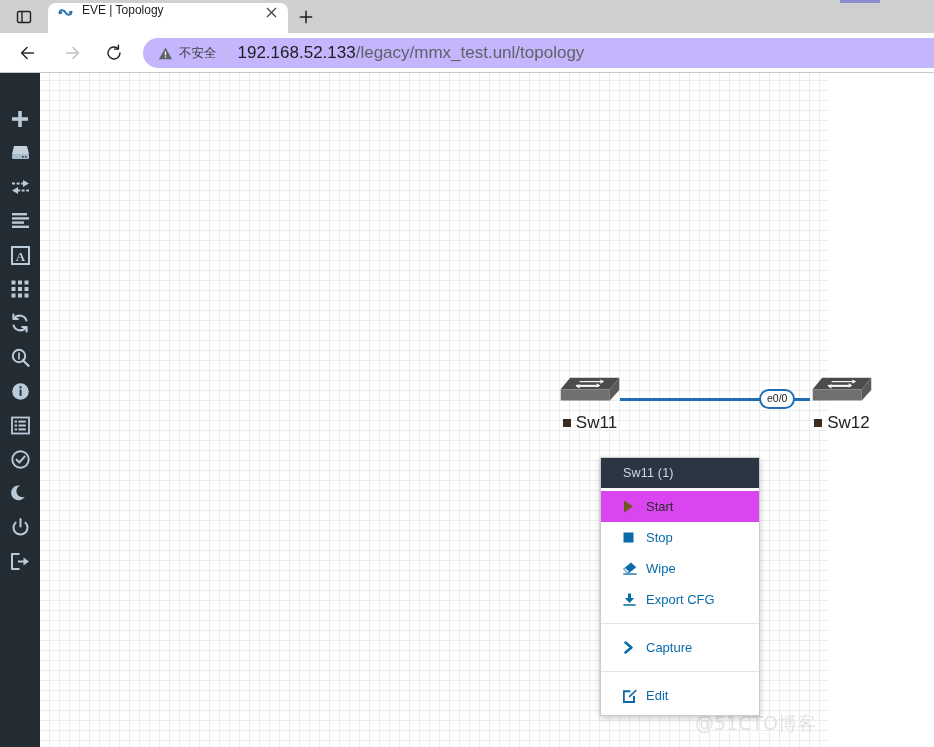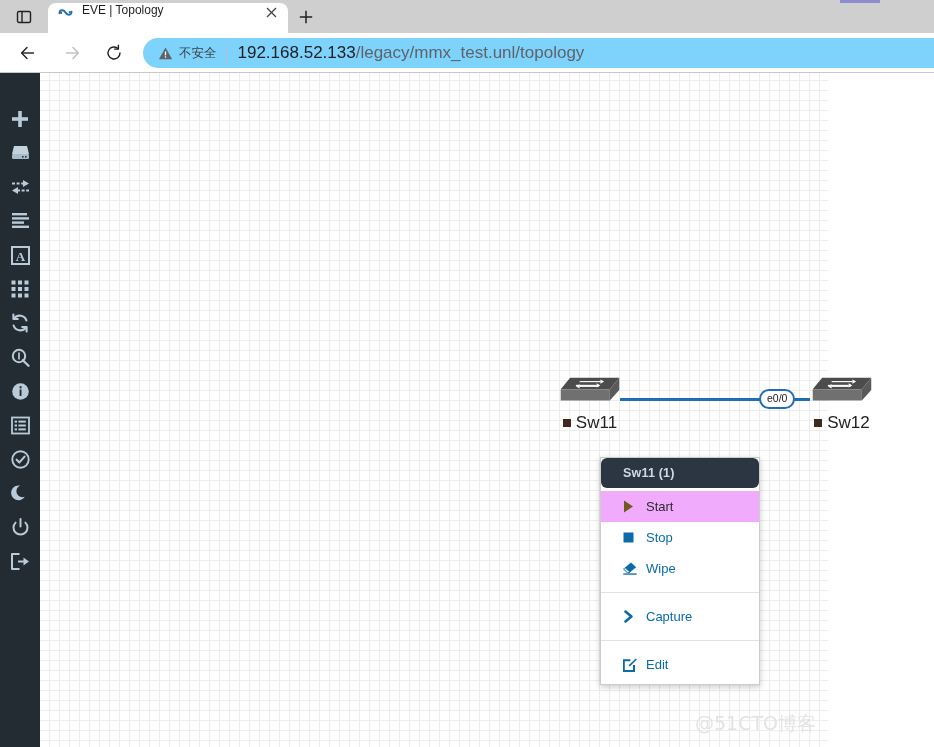--- a/index.html
+++ b/index.html
@@ -94,21 +94,21 @@
     border-radius: 50%;
   }
   .nav-back  { left: 13px; }
   .nav-fwd   { left: 57px; }
   .nav-reload{ left: 99px; }
 
   .omnibox {
     position: absolute;
     left: 143px; top: 5px;
     width: 791px; height: 30px;
-    background: #7dd3fc;
+    background: #c4b5fd;
     border-radius: 15px 0 0 15px;
     display: flex;
     align-items: center;
     padding-left: 14px;
     box-sizing: border-box;
   }
   .omni-warn-icon {
     width: 16px; height: 16px;
     display: flex; align-items: center; justify-content: center;
     margin-right: 6px;
@@ -232,37 +232,36 @@
     width: 158px;
     background: #ffffff;
     border: 1px solid #cccccc;
     box-shadow: 0 2px 6px rgba(0,0,0,.22);
     z-index: 50;
   }
   .ctxmenu-header {
     background: #2b3642;
     color: #cfd8e3;
     font-size: 12.5px;
-    font-weight: bold;
+    font-weight: normal;
     padding: 8px 10px 8px 22px;
     letter-spacing: .2px;
-    border-radius: 6px;
   }
   .ctxmenu-items { padding: 3px 0 4px 0; }
   .ctx-item {
     display: flex;
     align-items: center;
     height: 31px;
     padding-left: 22px;
     font-size: 13px;
     color: #0a6ba8;
     box-sizing: border-box;
   }
   .ctx-item.active {
-    background: #f0abfc;
+    background: #d946ef;
     color: #2b2b2b;
   }
   .ctx-icon {
     width: 15px;
     margin-right: 8px;
     display: inline-flex;
     align-items: center;
     justify-content: flex-start;
     flex: 0 0 auto;
   }
@@ -570,20 +569,30 @@
         <span class="ctx-icon">
           <svg width="14" height="13" viewBox="0 0 14 13">
             <polygon points="8,0.6 13.2,5.2 7,10.2 2,5.6" fill="#0a6ba8"></polygon>
             <polygon points="2,5.6 7,10.2 4.5,11 0.6,7" fill="#ffffff" stroke="#0a6ba8" stroke-width="1"></polygon>
             <rect x="0.3" y="11.4" width="13.4" height="1.3" fill="#0a6ba8"></rect>
           </svg>
         </span>
         <span>Wipe</span>
       </div>
 
+      <div class="ctx-item">
+        <span class="ctx-icon">
+          <svg width="13" height="13" viewBox="0 0 13 13">
+            <rect x="5" y="0.5" width="3" height="5.2" fill="#0a6ba8"></rect>
+            <polygon points="1.8,5 11.2,5 6.5,10" fill="#0a6ba8"></polygon>
+            <rect x="0.4" y="11.2" width="12.2" height="1.5" fill="#0a6ba8"></rect>
+          </svg>
+        </span>
+        <span>Export CFG</span>
+      </div>
     </div>
 
     <div class="ctx-sep"></div>
 
     <div class="ctx-group">
       <div class="ctx-item">
         <span class="ctx-icon">
           <svg width="12" height="13" viewBox="0 0 12 13">
             <polyline points="2.5,1.6 8.4,6.5 2.5,11.4" fill="none" stroke="#0a6ba8" stroke-width="2.6" stroke-linecap="round" stroke-linejoin="round"></polyline>
           </svg>

